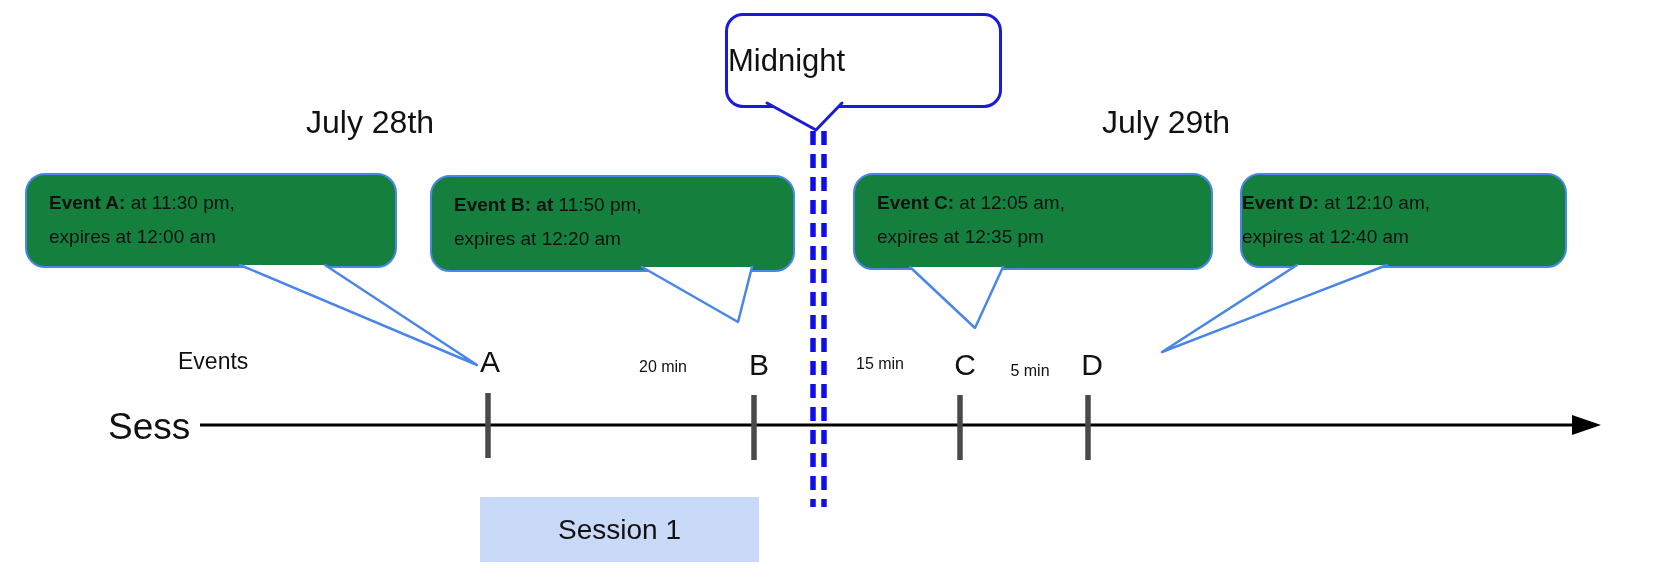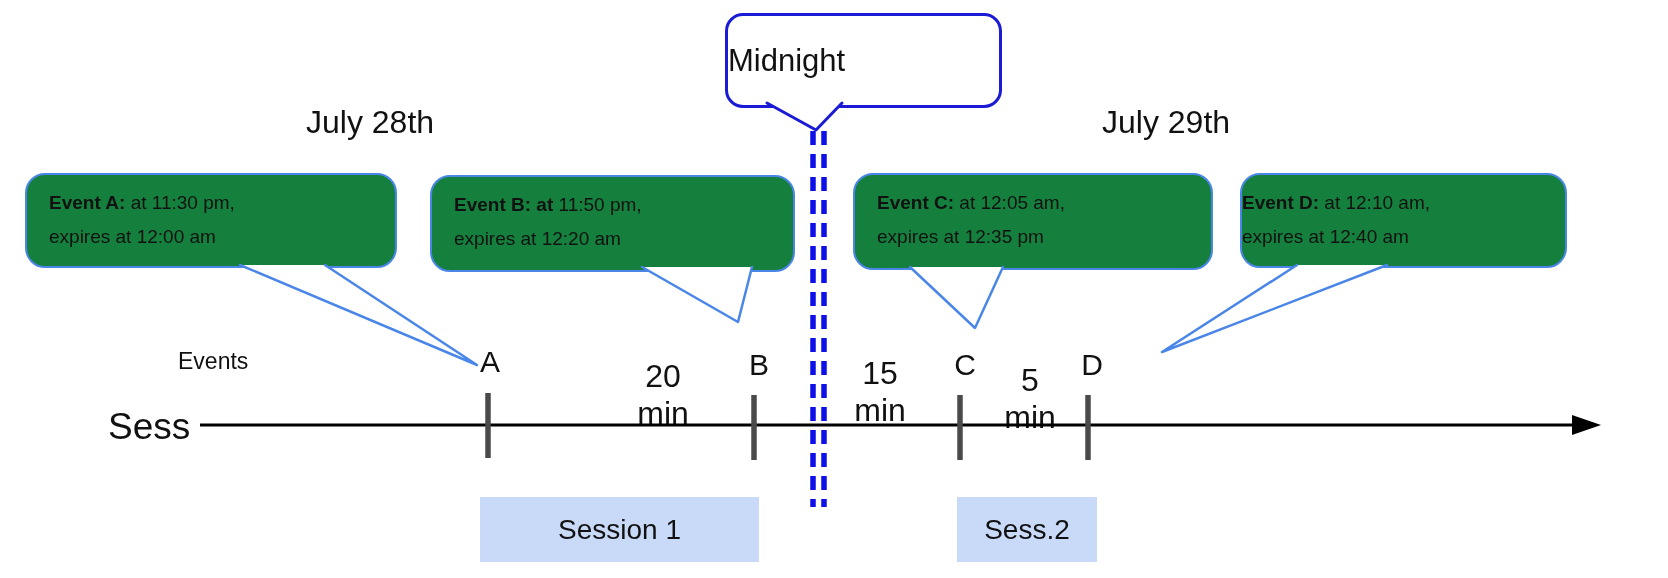--- a/index.html
+++ b/index.html
@@ -30,21 +30,21 @@
   .bubble-c{left:853px;top:173px;width:360px;height:97px;}
   .bubble-d{left:1240px;top:173px;width:327px;height:95px;padding-left:0;}
   
   .events-label{left:178px;top:348px;font-size:23px;}
   .user-label{left:108px;top:406px;font-size:37px;}
   .tick-label{font-size:30px;top:348px;width:40px;text-align:center;position:absolute;}
   .tl-a{left:470px;top:345px;}
   .tl-b{left:739px;}
   .tl-c{left:945px;}
   .tl-d{left:1072px;}
-  .duration{position:absolute;font-size:32px;text-align:center;}
+  .duration{position:absolute;font-size:16px;text-align:center;}
   .d20{left:623px;top:358px;width:80px;}
   .d15{left:840px;top:355px;width:80px;}
   .d5{left:995px;top:362px;width:70px;}
   
   .session{
     position:absolute;background:var(--session_fill);font-size:28px;
     text-align:center;height:65px;line-height:65px;z-index:0;
   }
   .s1{left:480px;top:497px;width:279px;}
   .s2{left:957px;top:497px;width:140px;}
@@ -95,21 +95,20 @@
   <div class="tick-label tl-a">A</div>
   <div class="tick-label tl-b">B</div>
   <div class="tick-label tl-c">C</div>
   <div class="tick-label tl-d">D</div>
 
   <div class="duration d20">20 min</div>
   <div class="duration d15">15 min</div>
   <div class="duration d5">5 min</div>
 
   <div class="session s1">Session 1</div>
-  <div class="session s2">Sess.2</div>
 
   <svg class="overlay" width="1668" height="578" viewBox="0 0 1668 578">
 
     <line class="dash" x1="813" y1="131" x2="813" y2="507"></line>
     <line class="dash" x1="824" y1="131" x2="824" y2="507"></line>
 
     <path class="mtail" d="M767,103 L816,130 L842,103"></path>
     <path class="tail" d="M240,265 L477,365 L325,265"></path>
     <path class="tail" d="M642,267 L738,322 L752,267"></path>
     <path class="tail" d="M910,267 L975,328 L1003,267"></path>

